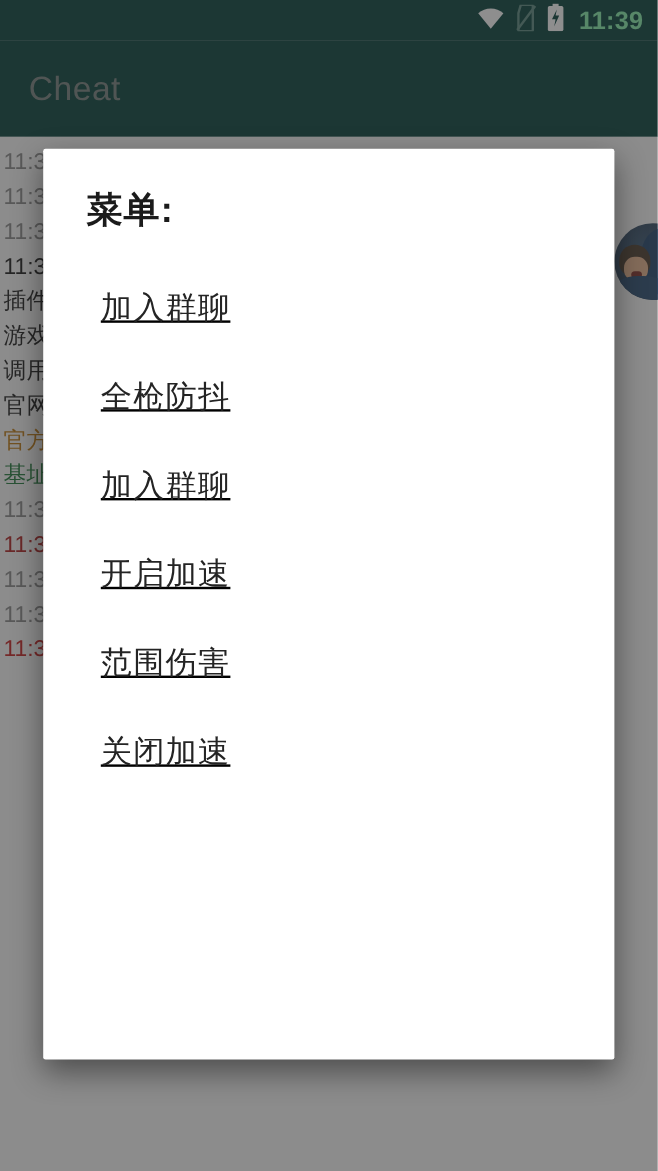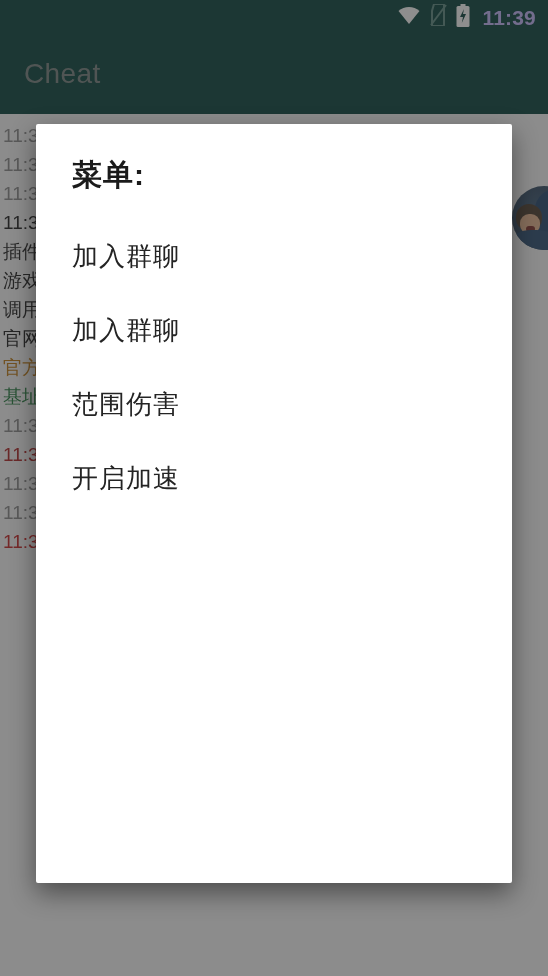--- a/index.html
+++ b/index.html
@@ -16,21 +16,21 @@
     background:#f4f4f4;
   }
   #status-bar{
     position:absolute; top:0; left:0; width:548px; height:34px;
     background:#033f39;
     display:flex; align-items:center; justify-content:flex-end;
     padding-right:12px; gap:9px;
   }
   .sb-icon{ display:block; }
   #clock{
-    color:#c4b5fd; font-size:21px; font-weight:bold;
+    color:#86efac; font-size:21px; font-weight:bold;
     letter-spacing:.2px; line-height:1; margin-left:3px;
   }
   #app-bar{
     position:absolute; top:34px; left:0; width:548px; height:80px;
     background:#033f39;
     padding-left:29px;
   }
   #app-title{
     position:absolute; left:24px; top:24px;
     color:#77827f; font-size:28px; letter-spacing:.4px;
@@ -87,21 +87,21 @@
     border-radius:2px;
     box-shadow:0 10px 26px rgba(0,0,0,.45);
     overflow:hidden;
   }
   #menu-title{
     position:absolute; left:36px; top:31px;
     font-size:30px; font-weight:bold; color:#1b1b1b;
     letter-spacing:1px;
   }
   #menu-items{
-    position:absolute; left:0; top:95px; right:0;
+    position:absolute; left:12px; top:95px; right:0;text-decoration:underline;
   }
   .menu-item{
     height:74px; line-height:74px;
     padding-left:36px;
     font-size:26px; color:#242424;
     letter-spacing:1px;
     cursor:pointer;
   }
 </style>
 </head>
@@ -161,17 +161,19 @@
     <div class="cloak2"></div>
   </div>
 </div>
 
 <div id="scrim-flat"></div>
 
 <div id="menu-dialog">
   <div id="menu-title">菜单:</div>
   <div id="menu-items">
       <div class="menu-item">加入群聊</div>
+      <div class="menu-item">全枪防抖</div>
       <div class="menu-item">加入群聊</div>
+      <div class="menu-item">开启加速</div>
       <div class="menu-item">范围伤害</div>
-      <div class="menu-item">开启加速</div>
+      <div class="menu-item">关闭加速</div>
     </div>
 </div>
 
 </body></html>

